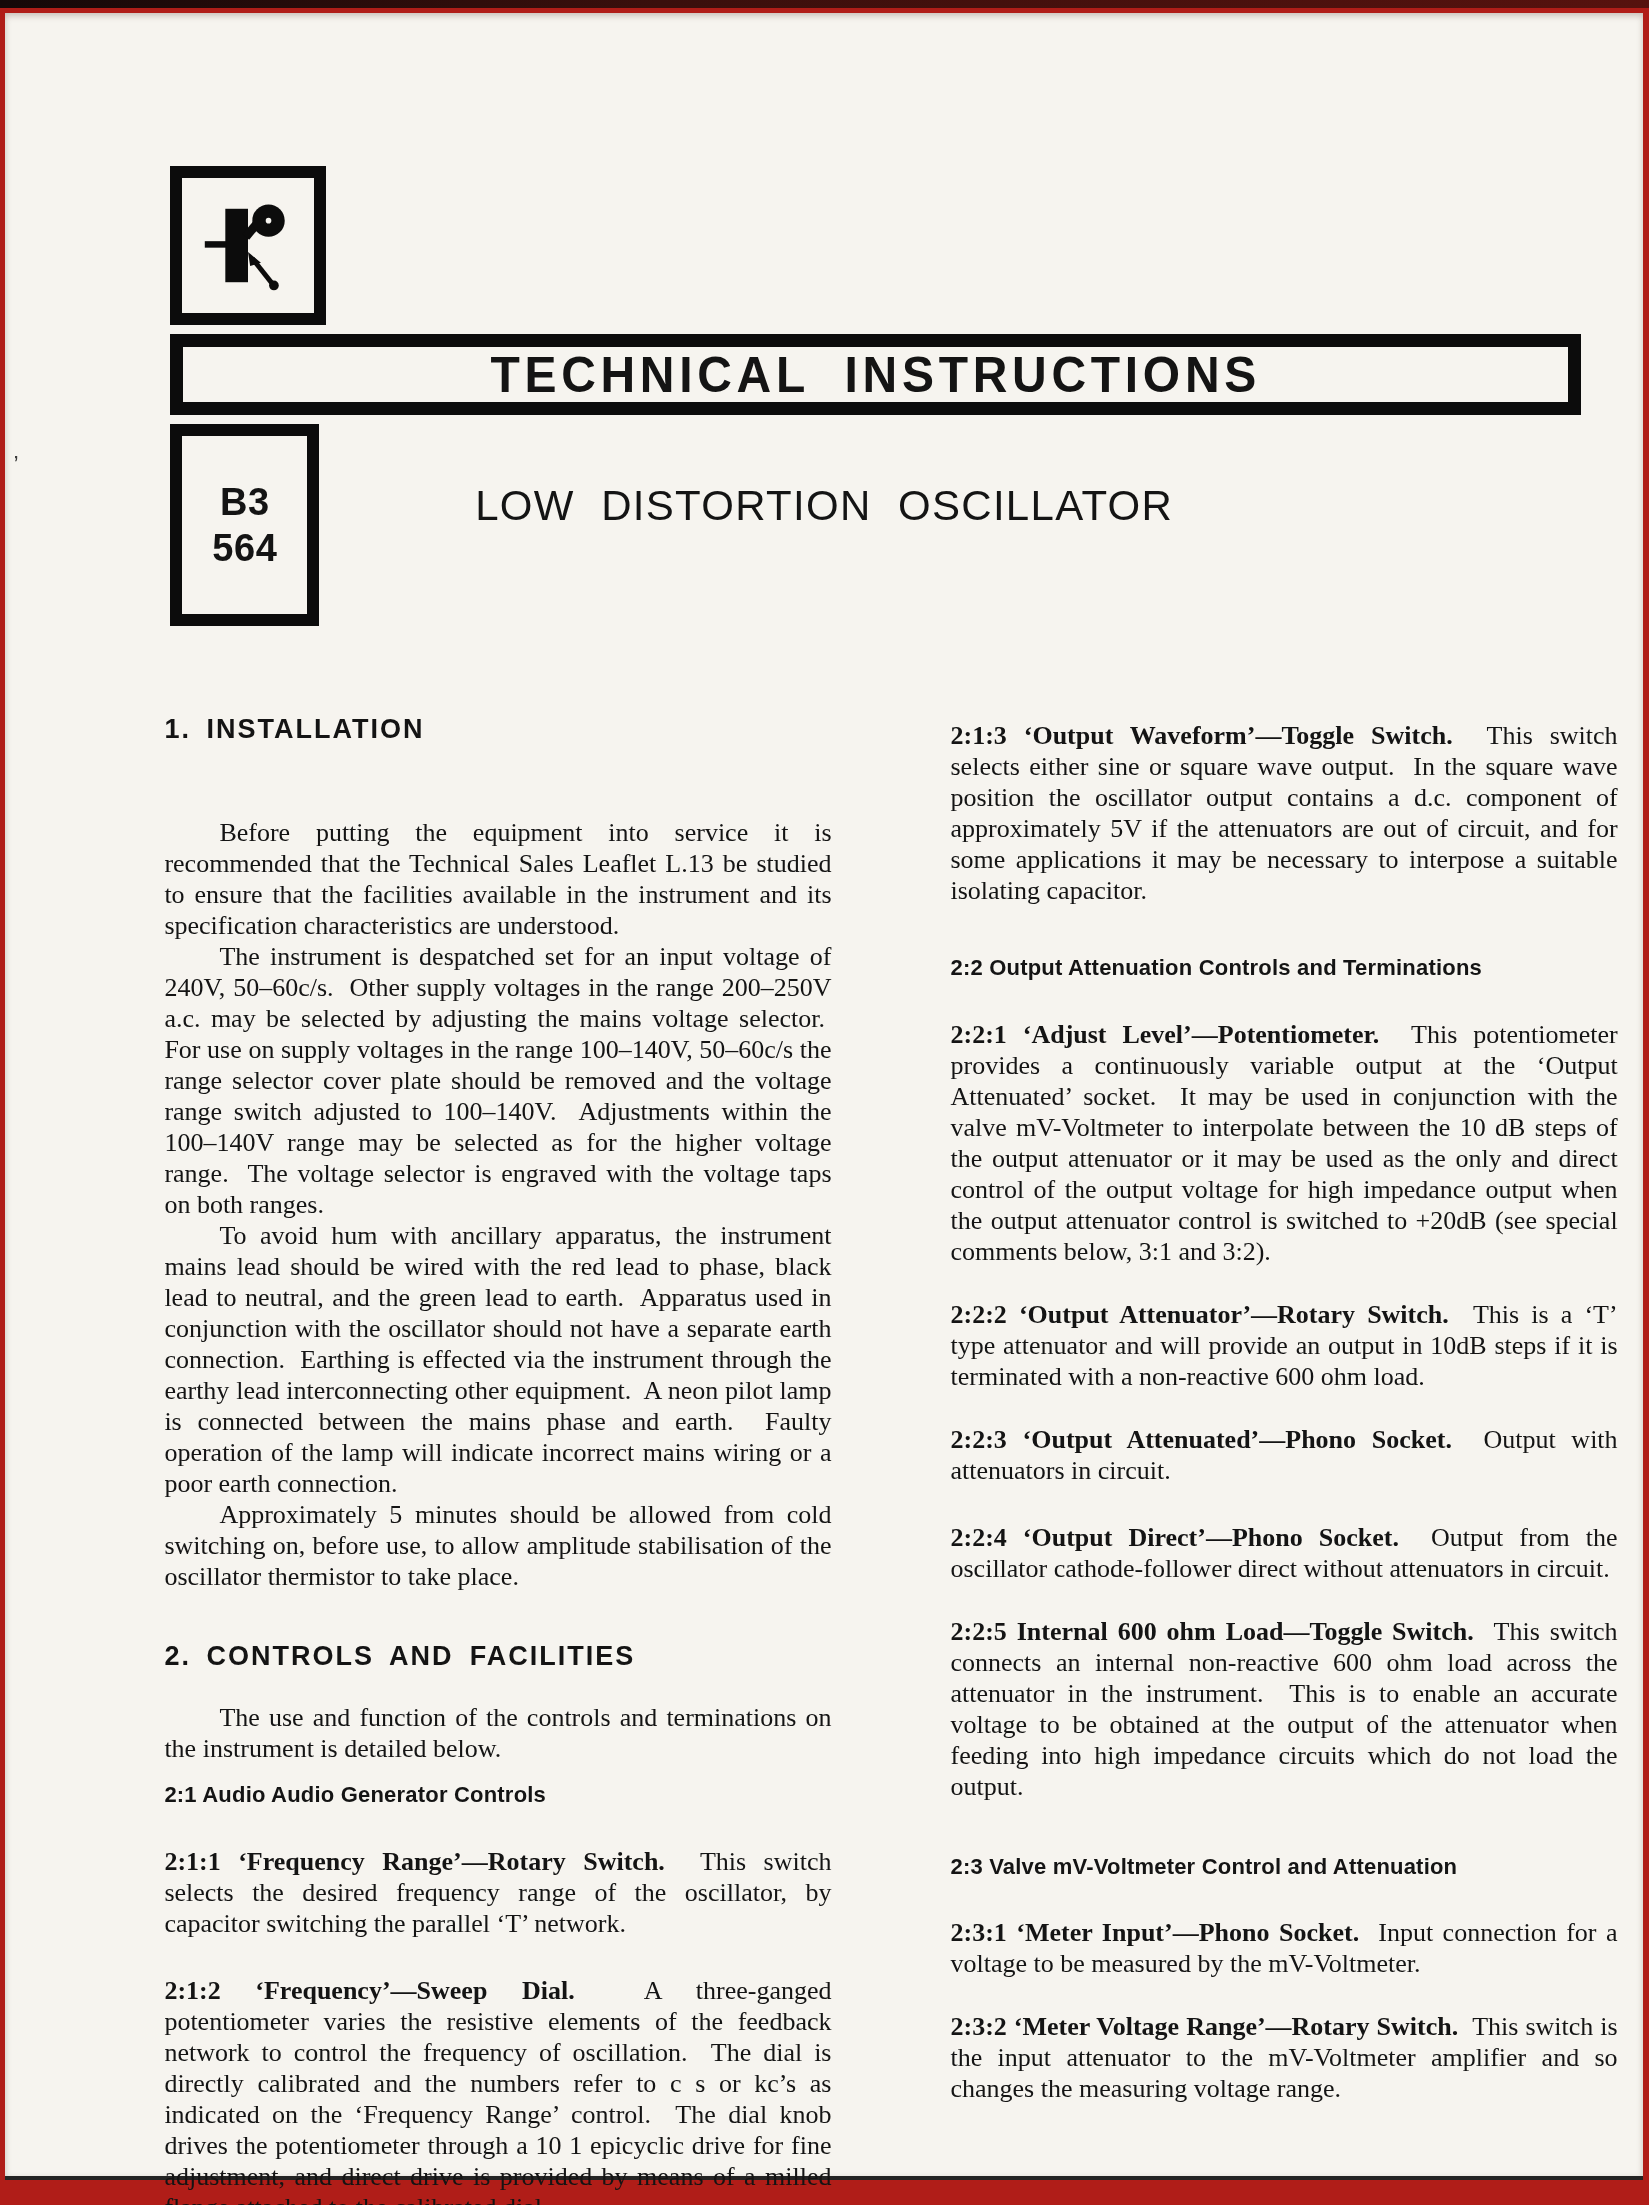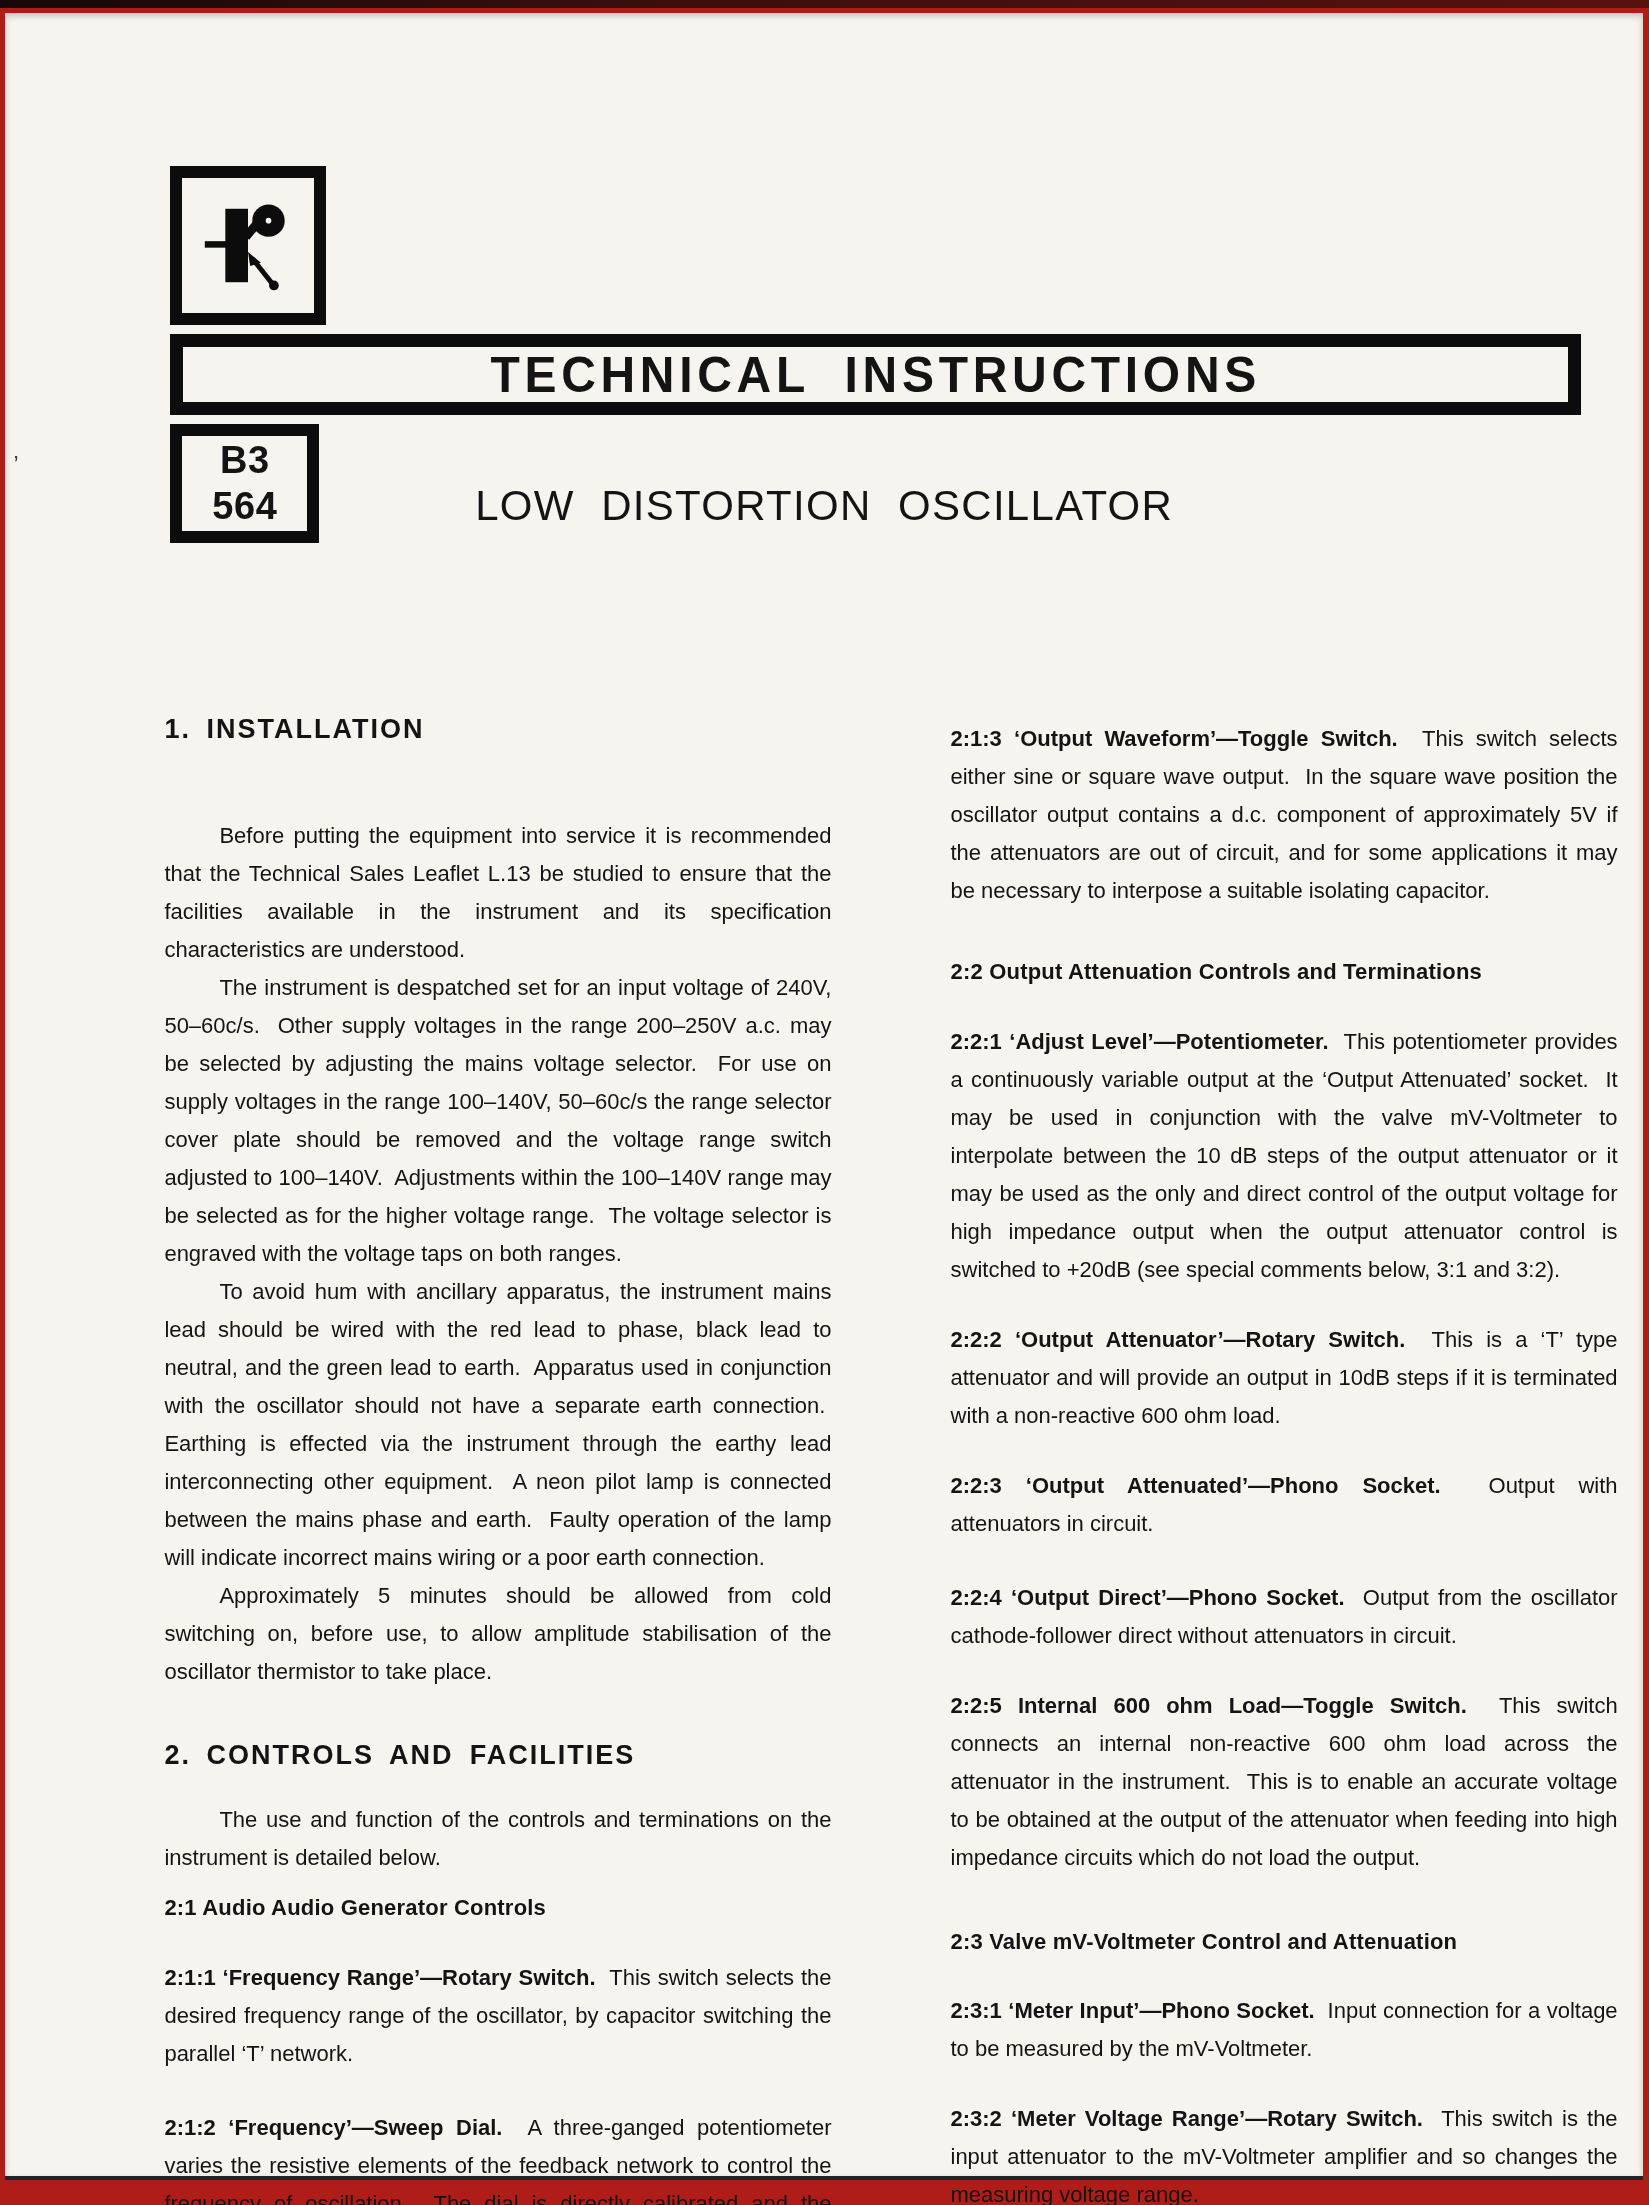--- a/index.html
+++ b/index.html
@@ -48,21 +48,21 @@
   .banner-box{
     flex:1 1 auto;height:159px;
     border:13.4px solid #0c0c0c;background:var(--paper);
     display:flex;align-items:center;justify-content:center;
   }
   .banner-title{
     font-size:48px;font-weight:bold;letter-spacing:4.7px;word-spacing:17.4px;
     white-space:nowrap;transform:scaleY(1.04);
   }
   .doc-ref-box{
-    width:149px;height:119px;flex:0 0 auto;
+    width:149px;height:202px;flex:0 0 auto;
     border:12px solid #0c0c0c;background:var(--paper);
     display:flex;flex-direction:column;align-items:center;justify-content:center;
     gap:8px;
   }
   .doc-ref-box .ref{
     font-size:38px;font-weight:bold;line-height:1;letter-spacing:0.7px;
   }
 
   
   .page-title{
@@ -74,22 +74,23 @@
     white-space:nowrap;
   }
 
   
   .columns{
     position:absolute;top:703px;left:159px;right:25.4px;
     display:flex;gap:119px;
   }
   .col{flex:1 1 0;}
   .col p{
-    font-size:22px;line-height:38px;
+    font-size:26px;line-height:31px;
     text-align:justify;
+    font-family:Liberation Serif, serif;
   }
   .col p.indent{text-indent:55px;}
   .big-heading{
     font-size:27px;line-height:27px;font-weight:bold;
     letter-spacing:2px;word-spacing:6.7px;white-space:nowrap;
   }
   .h-installation{margin-bottom:74px;}
   .h-controls{margin-top:51px;margin-bottom:32px;}
   .sub-heading{
     font-size:22px;line-height:29.5px;font-weight:bold;

